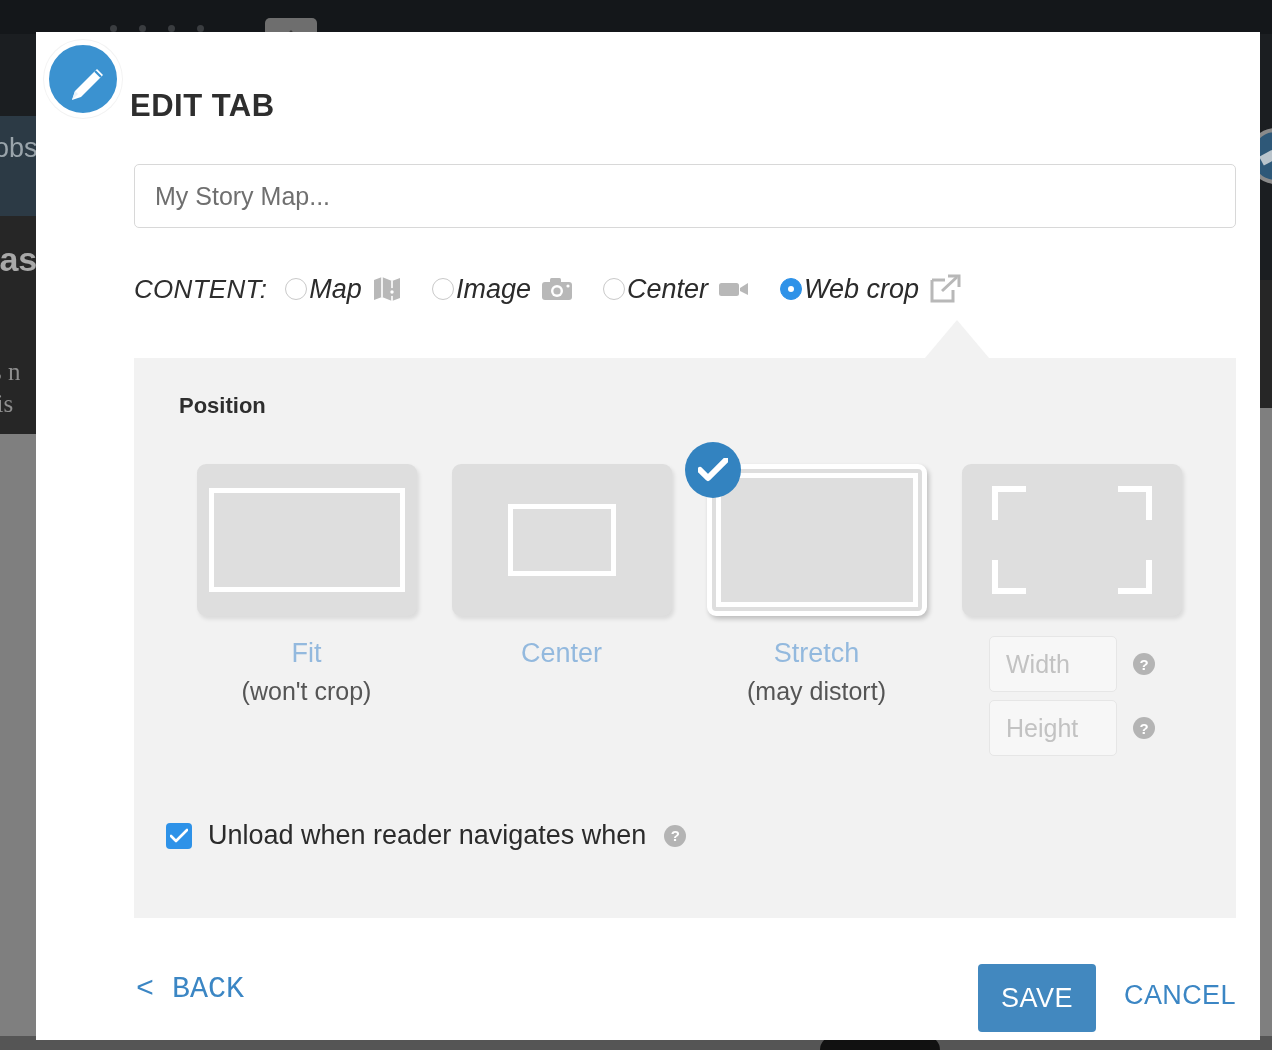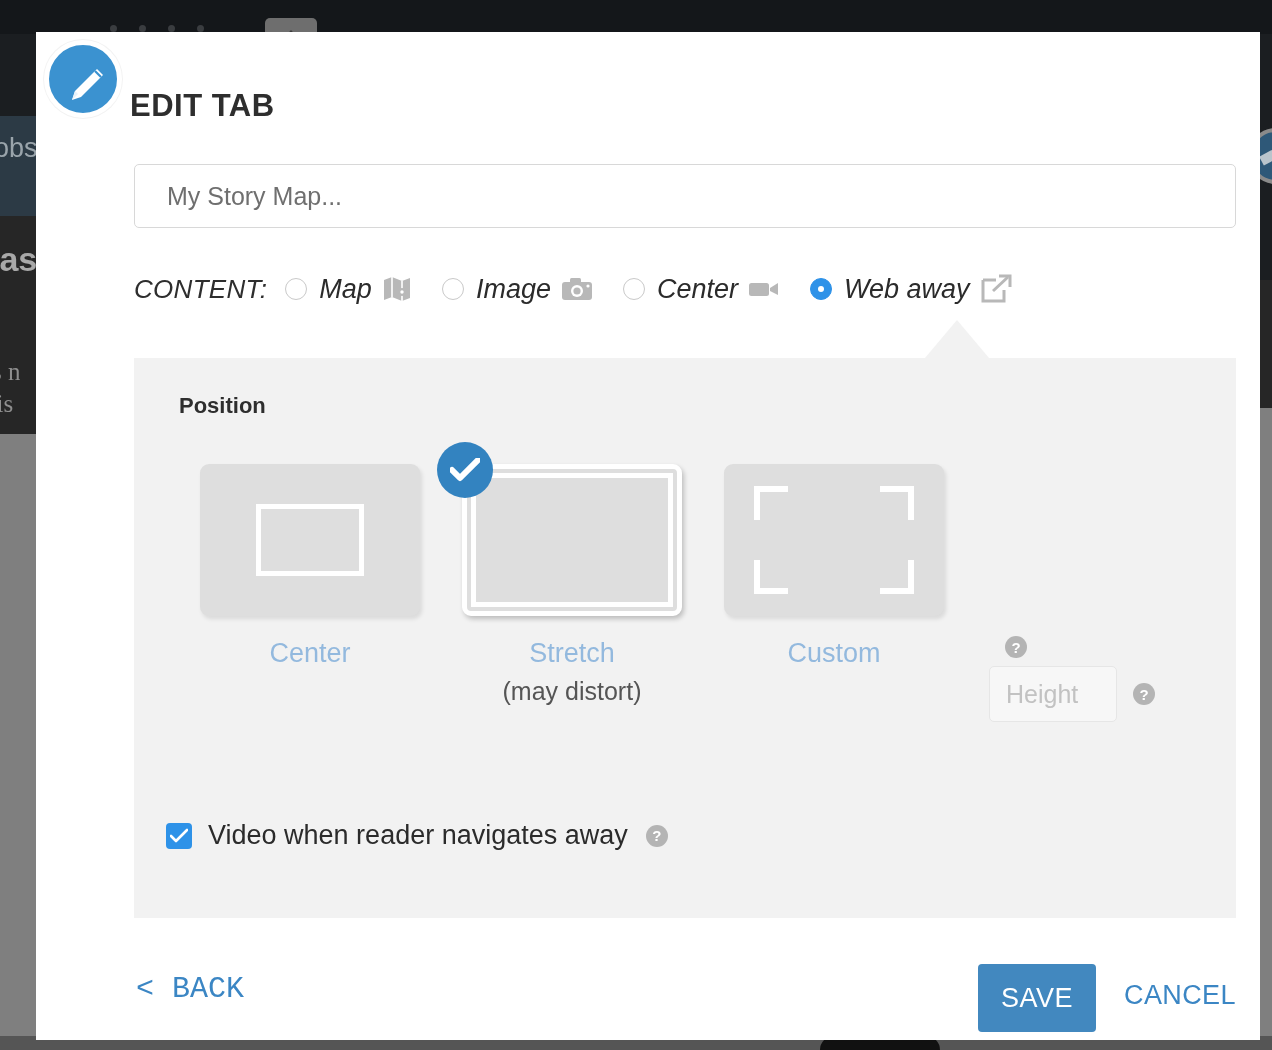--- a/index.html
+++ b/index.html
@@ -160,21 +160,21 @@
   #title-input {
     position: absolute;
     left: 98px; top: 132px;
     width: 1102px; height: 64px;
     box-sizing: border-box;
     border: 1px solid #d8d8d8;
     border-radius: 5px;
     background: #fff;
     font-size: 25px;
     color: #555;
-    padding: 0 32px;
+    padding: 0 20px;
     font-family: "Liberation Sans", sans-serif;
     outline: none;
   }
   #title-input::placeholder { color: #6f6f6f; }
 
   
   #content-row {
     position: absolute;
     left: 98px; top: 236px;
     height: 42px;
@@ -211,21 +211,21 @@
     content: "";
     position: absolute;
     left: 7px; top: 7px;
     width: 6px; height: 6px;
     border-radius: 50%;
     background: #fff;
   }
   .radio-text {
     font-size: 27px;
     color: #2b2b2b;
-    margin-left: 12px;
+    margin-left: 2px;
     white-space: nowrap;
   }
   .radio-icon {
     margin-left: 10px;
     display: inline-flex;
     align-items: center;
   }
 
   
   #panel-pointer {
@@ -503,39 +503,46 @@
       <span class="radio-icon">
         <svg width="32" height="22" viewBox="0 0 32 22">
           <rect x="1" y="5" width="20" height="13" rx="2.5" fill="#b8b8b8"></rect>
           <path d="M22 10 L30 5 L30 17 L22 13 Z" fill="#b8b8b8"></path>
         </svg>
       </span>
     </div>
 
     <div class="radio-opt selected">
       <span class="radio-dot"></span>
-      <span class="radio-text">Web away</span>
+      <span class="radio-text">Web crop</span>
       <span class="radio-icon">
         <svg width="32" height="30" viewBox="0 0 32 30">
           <path d="M3 6 L3 27 L24 27 L24 16" stroke="#b8b8b8" stroke-width="3" fill="none"></path>
           <path d="M3 6 L16 6" stroke="#b8b8b8" stroke-width="3" fill="none"></path>
           <path d="M13 17 L28 3" stroke="#b8b8b8" stroke-width="3" fill="none"></path>
           <path d="M19 2 L30 2 L30 13" stroke="#b8b8b8" stroke-width="3" fill="none"></path>
         </svg>
       </span>
     </div>
   </div>
 
   <div id="panel-pointer"></div>
 
   <div id="position-panel">
     <div id="position-heading">Position</div>
 
     <div id="thumb-row">
 
+      <div class="thumb-cell">
+        <div class="thumb">
+          <span class="inner-fit"></span>
+        </div>
+        <div class="thumb-label">Fit</div>
+        <div class="thumb-sub">(won't crop)</div>
+      </div>
 
       <div class="thumb-cell">
         <div class="thumb">
           <span class="inner-center"></span>
         </div>
         <div class="thumb-label">Center</div>
         <div class="thumb-sub"></div>
       </div>
 
       <div class="thumb-cell">
@@ -558,35 +565,36 @@
           <span class="corner bl"></span>
           <span class="corner br"></span>
         </div>
         <div class="thumb-label">Custom</div>
         <div class="thumb-sub"></div>
       </div>
     </div>
 
     <div id="custom-fields">
       <div class="size-row">
+        <input class="size-input" type="text" placeholder="Width" style="">
         <span class="help-icon">?</span>
       </div>
       <div class="size-row">
         <input class="size-input" type="text" placeholder="Height" style="">
         <span class="help-icon">?</span>
       </div>
     </div>
 
     <div id="unload-row">
       <span class="checkbox">
         <svg width="18" height="16" viewBox="0 0 18 16">
           <path d="M1 8 L6 13 L17 2" stroke="#ffffff" stroke-width="2.6" fill="none" stroke-linecap="round" stroke-linejoin="round"></path>
         </svg>
       </span>
-      <span id="unload-label">Video when reader navigates away</span>
+      <span id="unload-label">Unload when reader navigates when</span>
       <span class="help-icon">?</span>
     </div>
   </div>
 
   <button id="back-button">&lt; BACK</button>
   <button id="save-button">SAVE</button>
   <button id="cancel-button">CANCEL</button>
 </div>
 
 </body></html>

